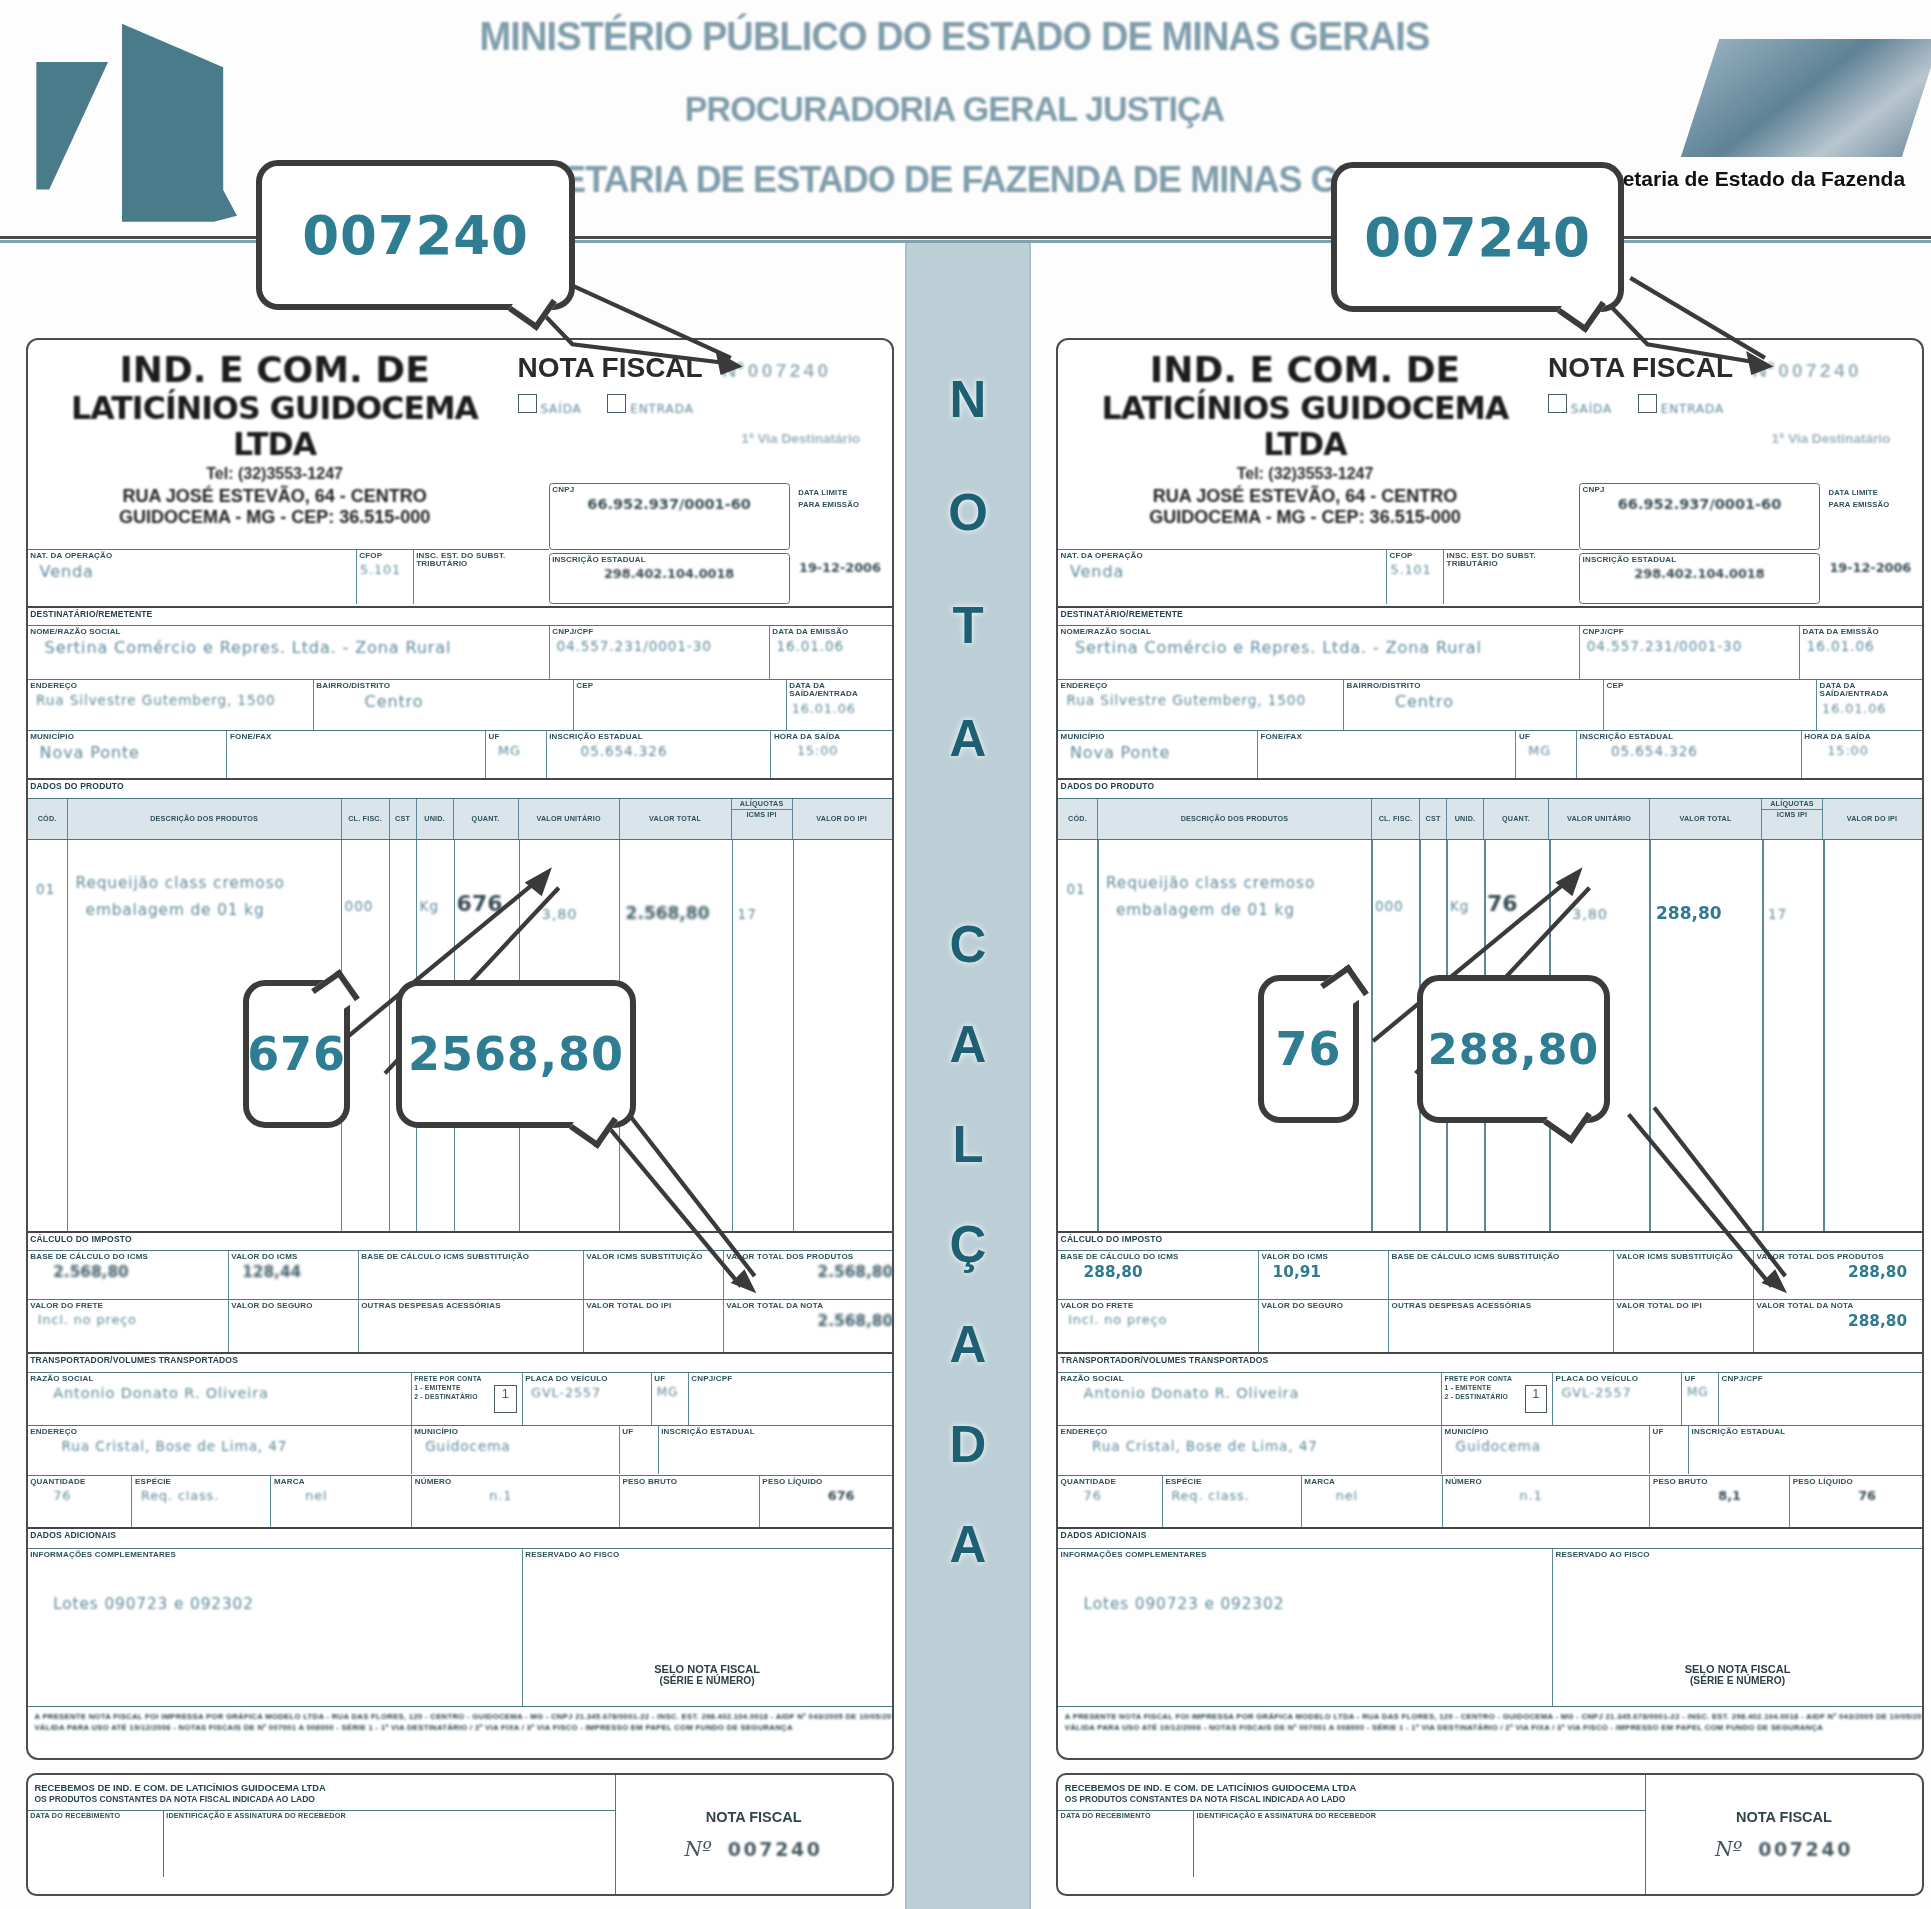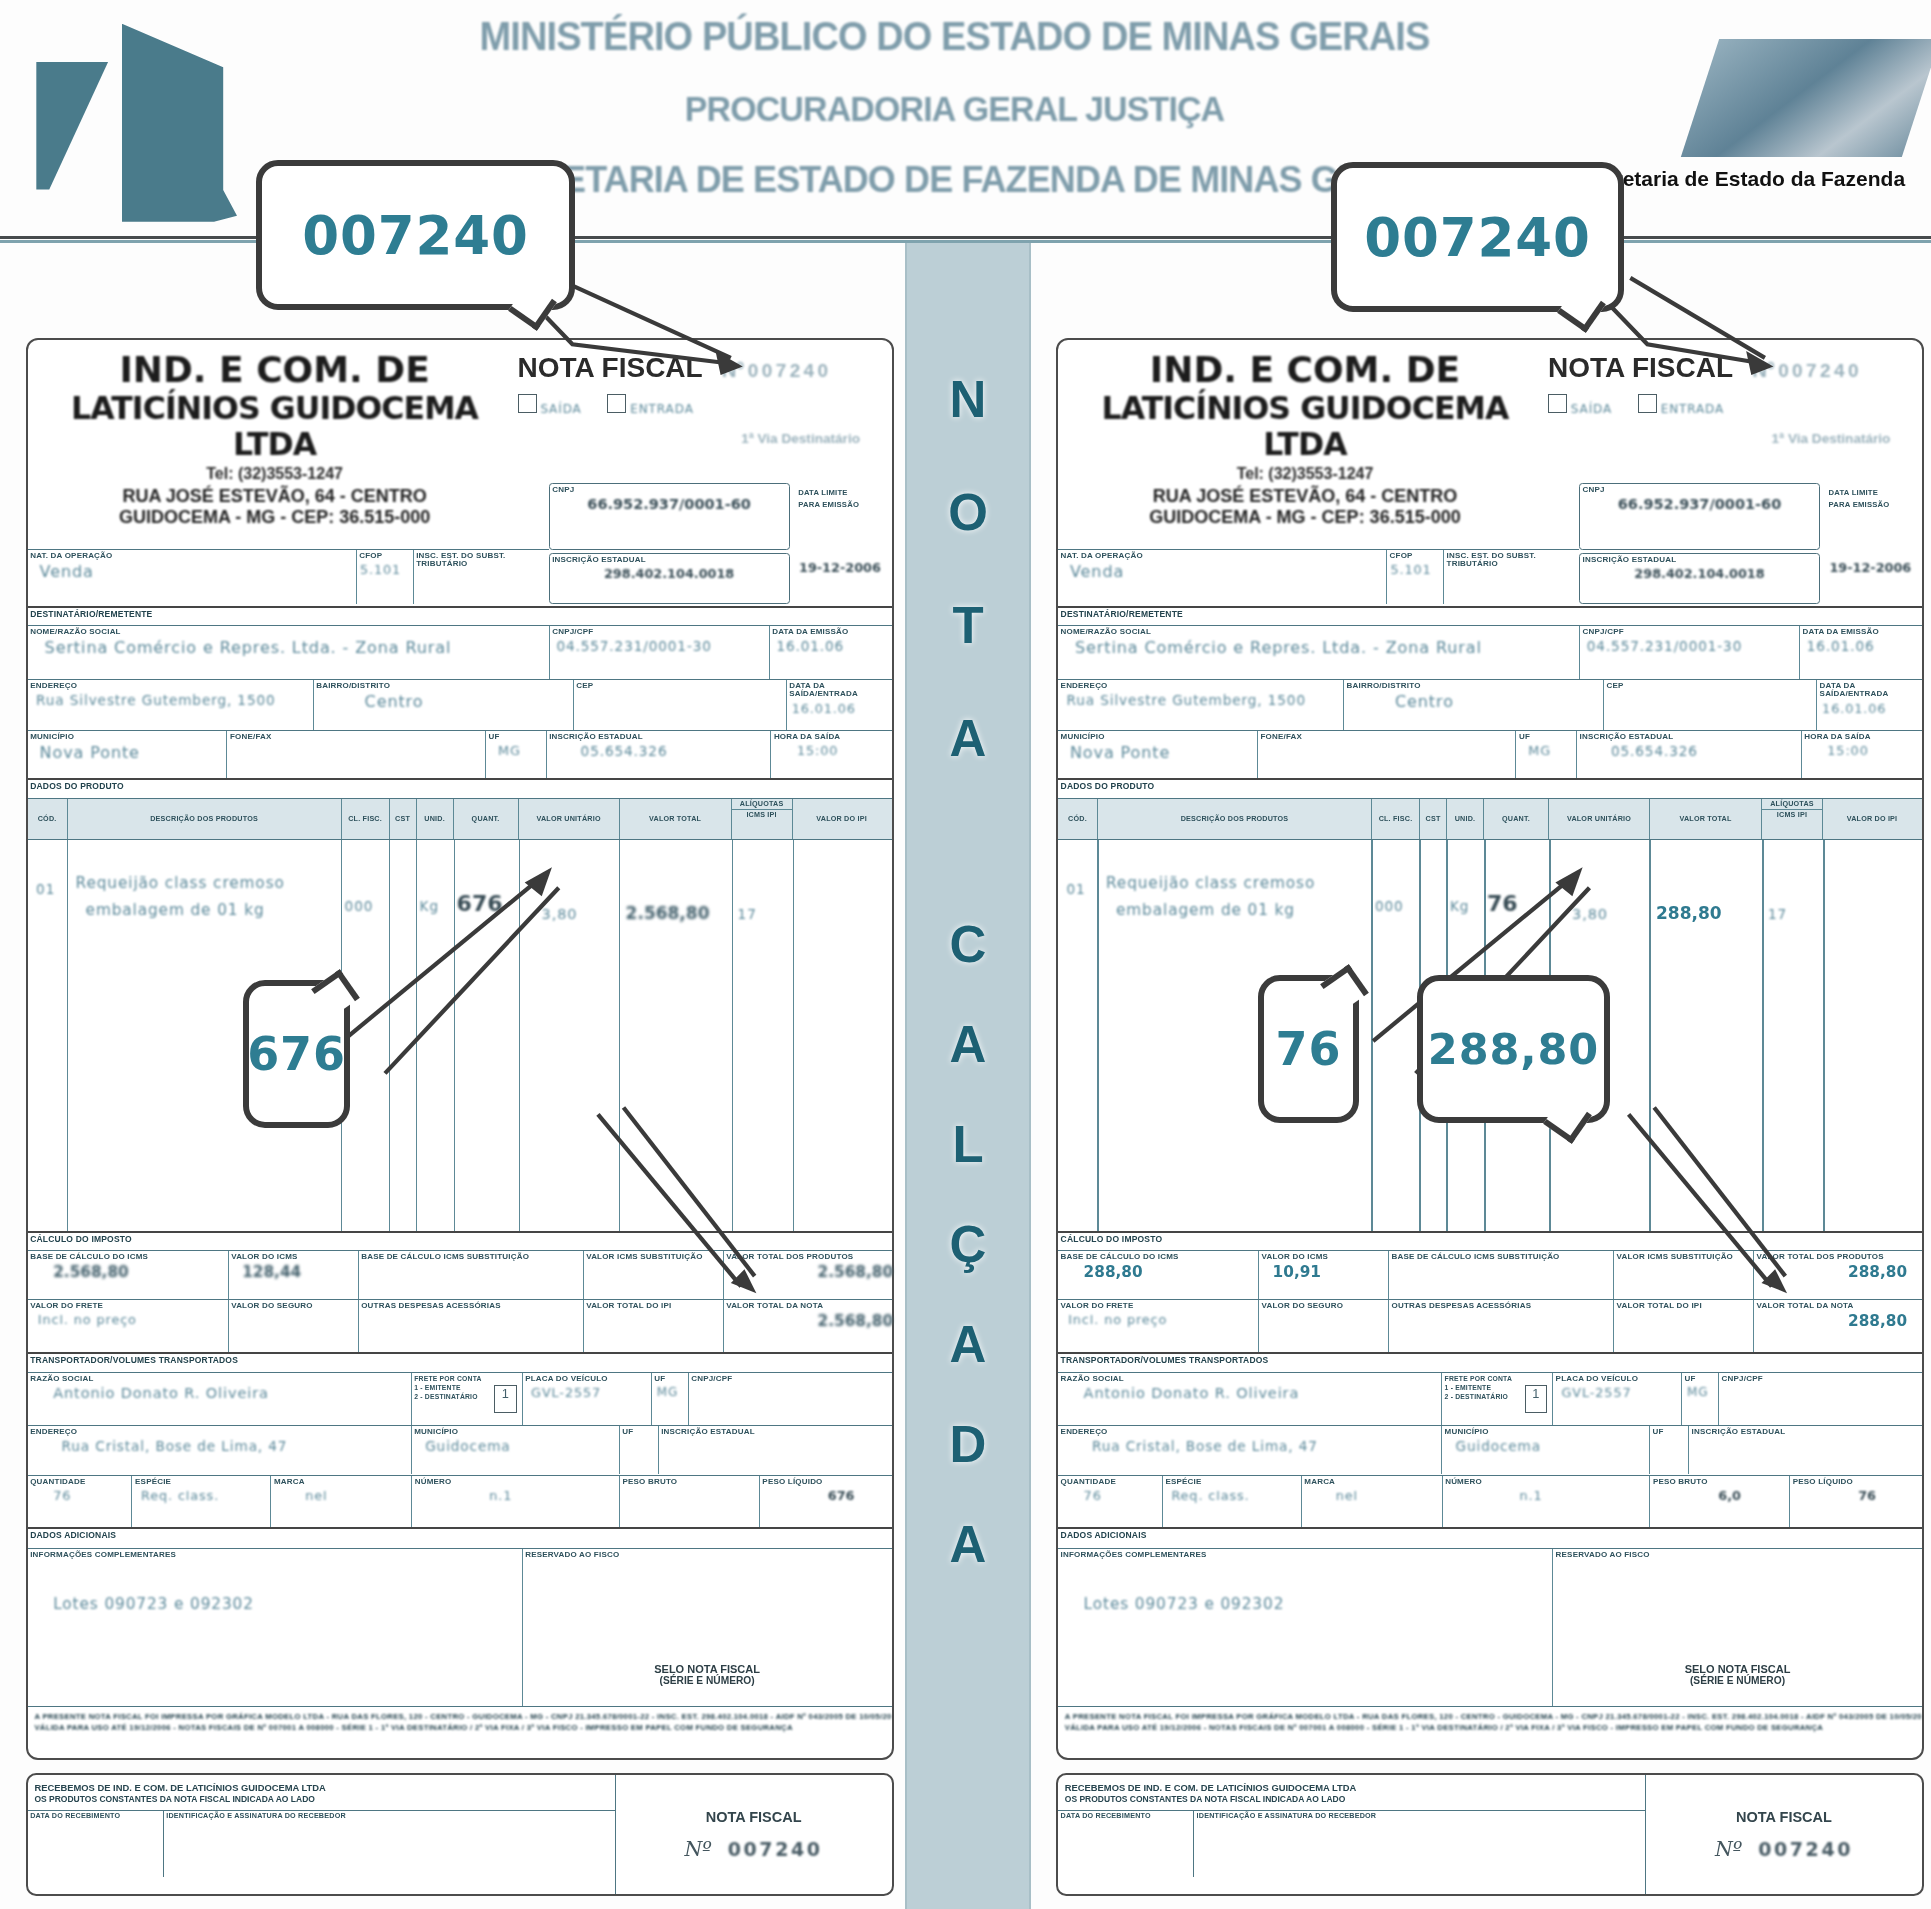--- a/index.html
+++ b/index.html
@@ -678,21 +678,21 @@
       <div class="fcell" style="width:141px;">
         <div class="lbl">MARCA</div>
         <div class="hw" style="font-size:12.8px;padding-left:34px;">nel</div>
       </div>
       <div class="fcell" style="width:208px;">
         <div class="lbl">NÚMERO</div>
         <div class="hw" style="font-size:12.8px;padding-left:77px;">n.1</div>
       </div>
       <div class="fcell" style="width:140px;">
         <div class="lbl">PESO BRUTO</div>
-        <div class="hwd" style="font-size:12.8px;padding-left:68px;">6,0</div>
+        <div class="hwd" style="font-size:12.8px;padding-left:68px;">8,1</div>
       </div>
       <div class="fcell" style="width:133px;">
         <div class="lbl">PESO LÍQUIDO</div>
         <div class="hwd" style="font-size:12.8px;padding-left:68px;">76</div>
       </div>
     </div>
 
     <div class="seclbl" style="top:1187px;height:20.4px;">
       <div class="lbl">DADOS ADICIONAIS</div>
     </div>
@@ -769,20 +769,24 @@
     <div class="tail tail-br"></div>
   </div>
   <div class="callout" style="left:1331px;top:162px;width:281px;height:138px;">
     <span class="callout-text" style="font-size:53px;">007240</span>
     <div class="tail tail-br"></div>
   </div>
   <div class="callout" style="left:243px;top:980px;width:95px;height:136px;">
     <span class="callout-text" style="font-size:46px;">676</span>
     <div class="tail tail-tr"></div>
   </div>
+  <div class="callout" style="left:396px;top:980px;width:228px;height:136px;">
+    <span class="callout-text" style="font-size:46px;">2568,80</span>
+    <div class="tail tail-br"></div>
+  </div>
   <div class="callout" style="left:1258px;top:975px;width:89px;height:136px;">
     <span class="callout-text" style="font-size:46px;">76</span>
     <div class="tail tail-tr"></div>
   </div>
   <div class="callout" style="left:1417px;top:975px;width:181px;height:136px;">
     <span class="callout-text" style="font-size:43px;">288,80</span>
     <div class="tail tail-br"></div>
   </div>
 
 </div>

